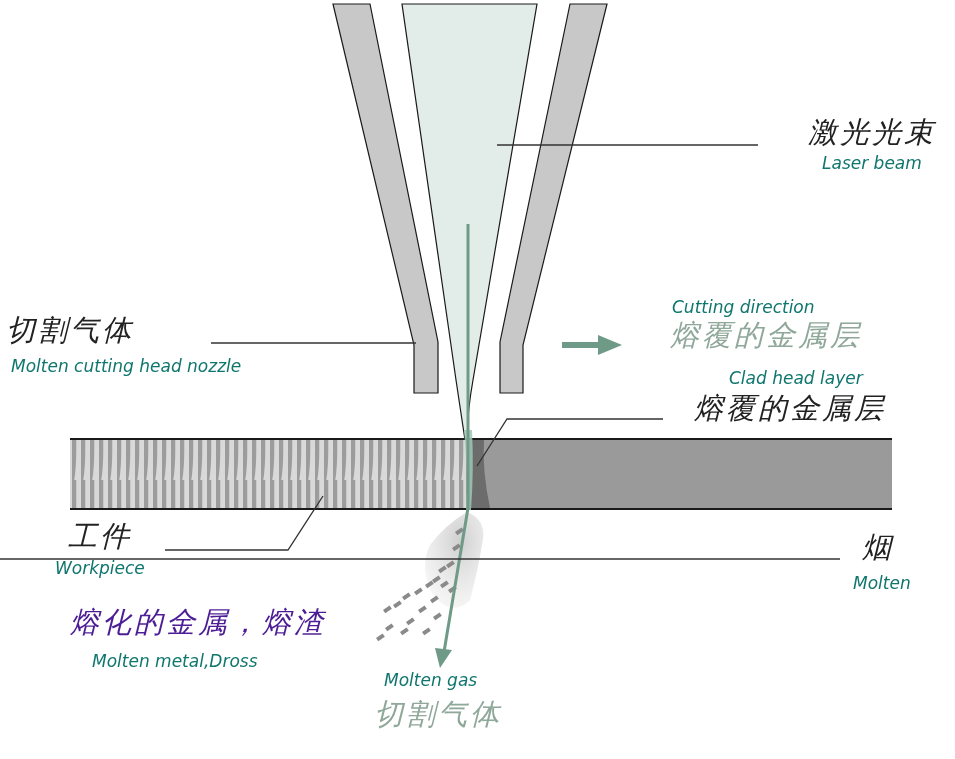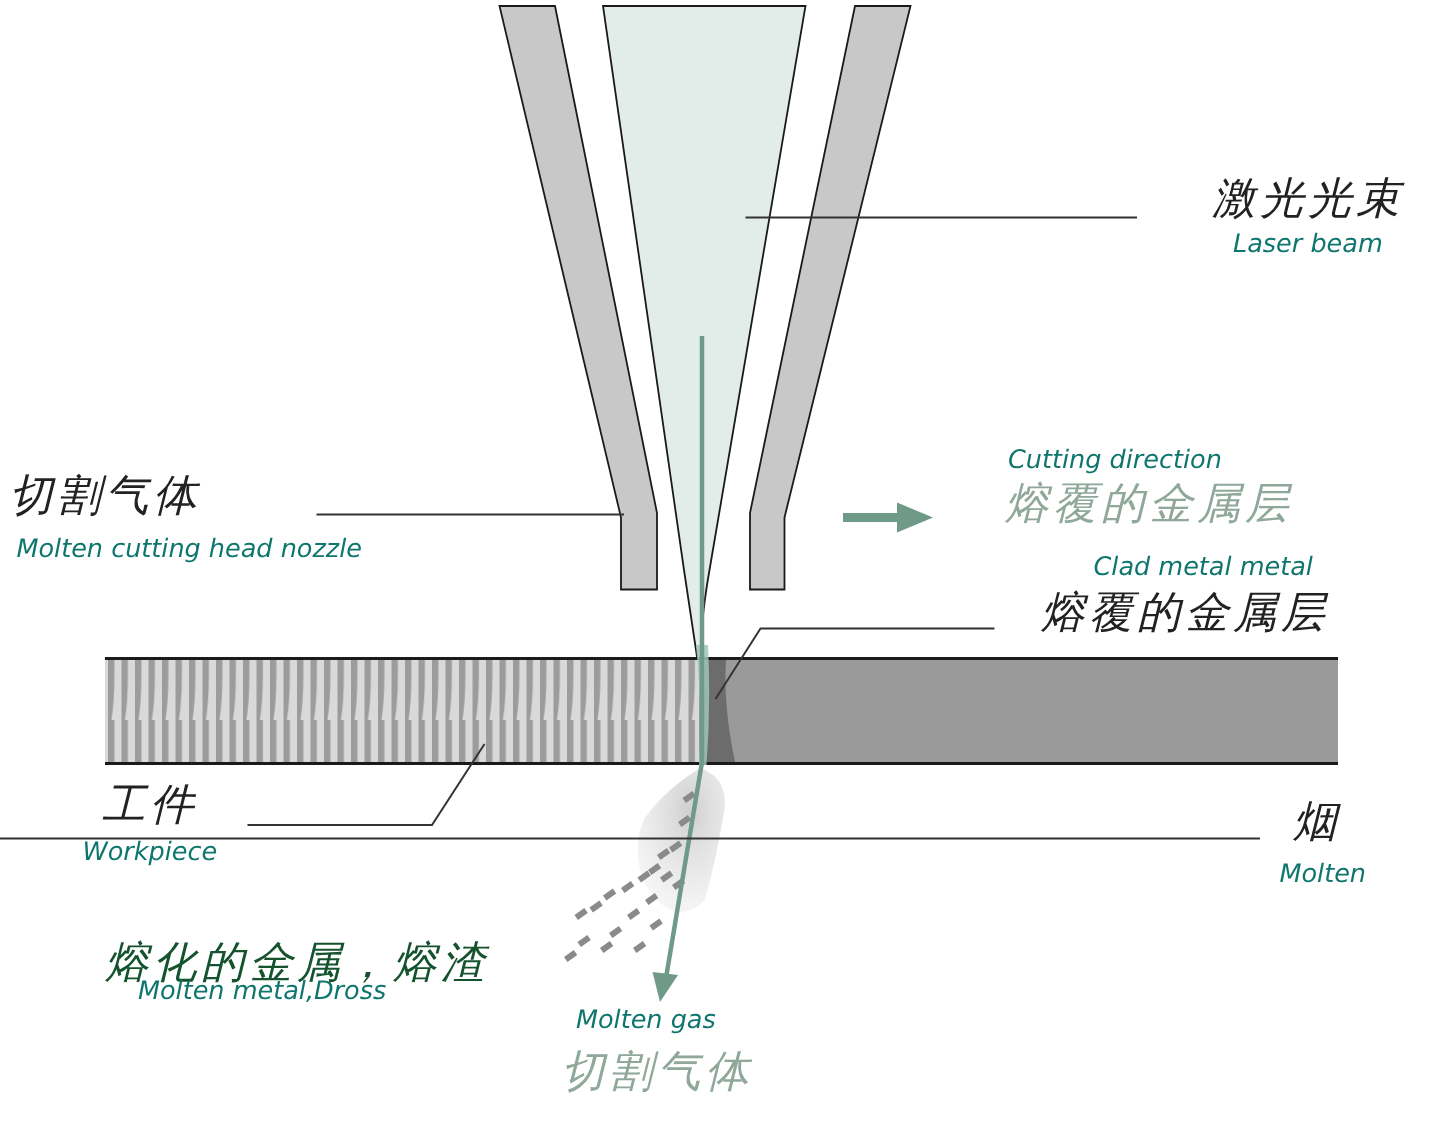--- a/index.html
+++ b/index.html
@@ -1,21 +1,21 @@
 <!DOCTYPE html>
 <html><head>
 <meta charset="utf-8">
 <style>
   html, body { margin: 0; padding: 0; background: #ffffff; }
   body { width: 955px; height: 759px; position: relative; overflow: hidden;
          font-family: "DejaVu Sans", sans-serif; }
   svg#diagram { position: absolute; left: 0; top: 0; }
   .lbl { position: absolute; white-space: nowrap; line-height: 1; font-style: italic; }
   .zh { font-family: "DejaVu Serif", serif; font-size: 29px; color: #222; letter-spacing: 3px; }
-  .zh.light { color: #14532d; margin-top: 19px; }
+  .zh.light { color: #4c1d95; }
   .zh.green { color: #8fa89a; }
   .en { font-family: "DejaVu Sans", sans-serif; font-size: 17px; color: #0f766e; }
 </style>
 </head>
 <body>
 
 <svg id="diagram" width="955" height="759" viewBox="0 0 955 759">
   <defs>
     <pattern id="stripes" width="9" height="80" patternUnits="userSpaceOnUse">
       <rect width="9" height="80" fill="#d9d9d9"></rect>
@@ -84,21 +84,21 @@
 
 <div class="lbl zh" style="left:808px;top:118px">激光光束</div>
 <div class="lbl en" style="left:822px;top:155px">Laser beam</div>
 
 <div class="lbl zh" style="left:6px;top:316px">切割气体</div>
 <div class="lbl en" style="left:11px;top:358px">Molten cutting head nozzle</div>
 
 <div class="lbl en" style="left:672px;top:299px">Cutting direction</div>
 <div class="lbl zh green" style="left:670px;top:321px">熔覆的金属层</div>
 
-<div class="lbl en" style="left:729px;top:370px">Clad metal metal</div>
+<div class="lbl en" style="left:729px;top:370px">Clad head layer</div>
 <div class="lbl zh" style="left:694px;top:394px">熔覆的金属层</div>
 
 <div class="lbl zh" style="left:68px;top:522px">工件</div>
 <div class="lbl en" style="left:55px;top:560px">Workpiece</div>
 
 <div class="lbl zh" style="left:862px;top:533px">烟</div>
 <div class="lbl en" style="left:853px;top:575px">Molten</div>
 
 <div class="lbl zh light" style="left:70px;top:608px">熔化的金属，熔渣</div>
 <div class="lbl en" style="left:92px;top:653px">Molten metal,Dross</div>

